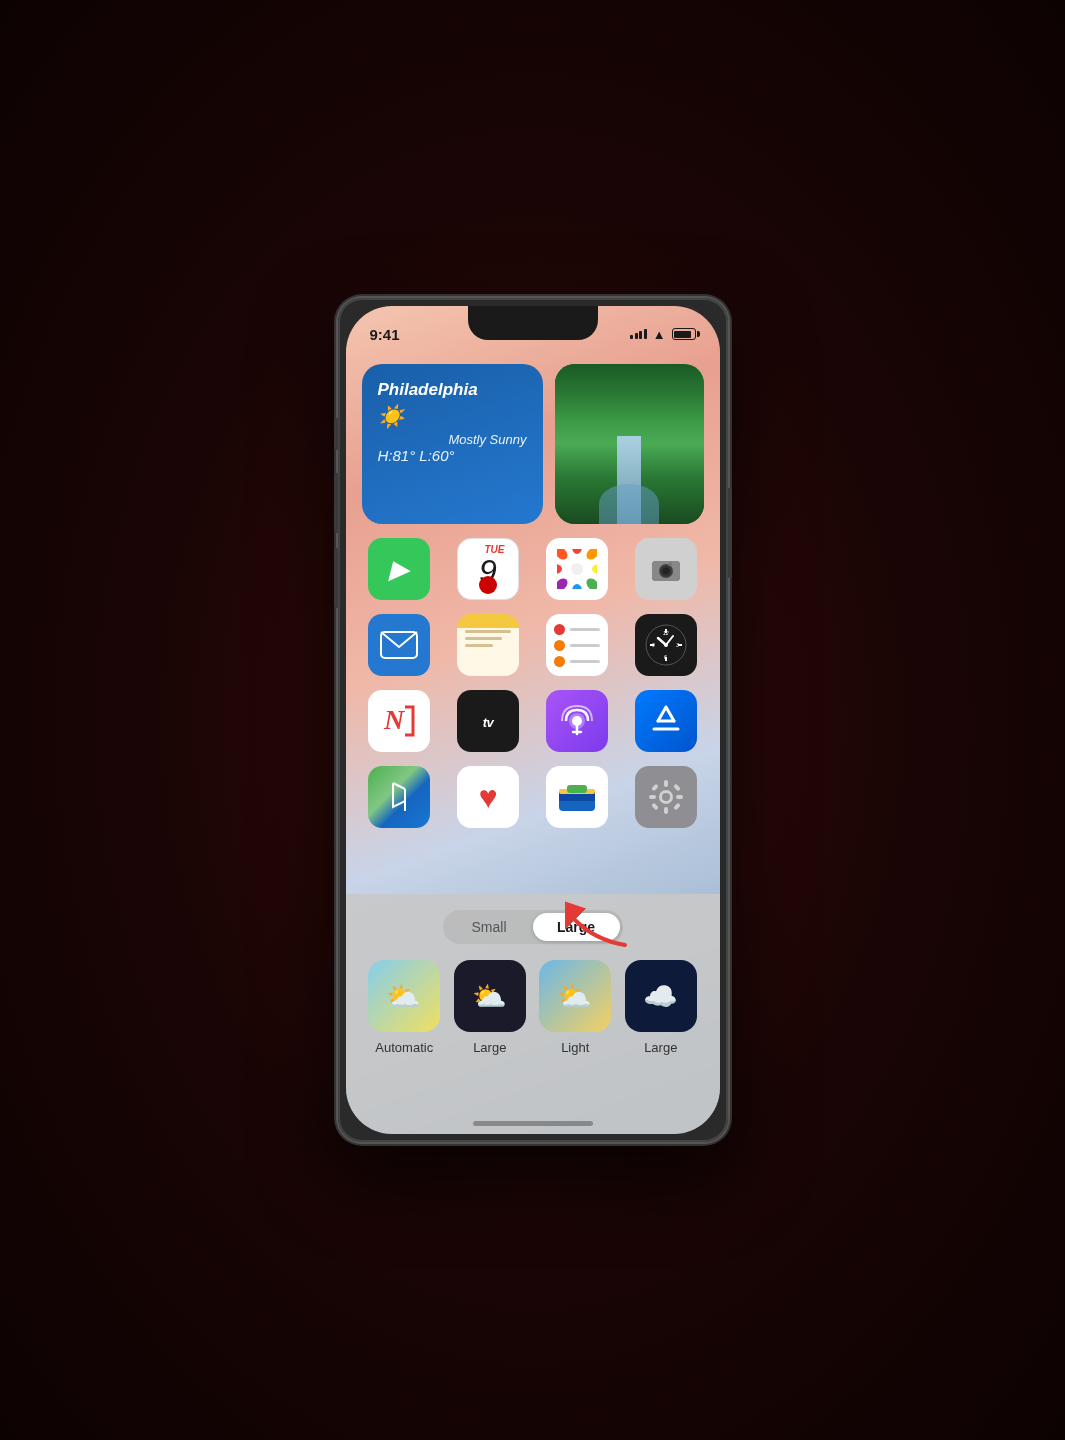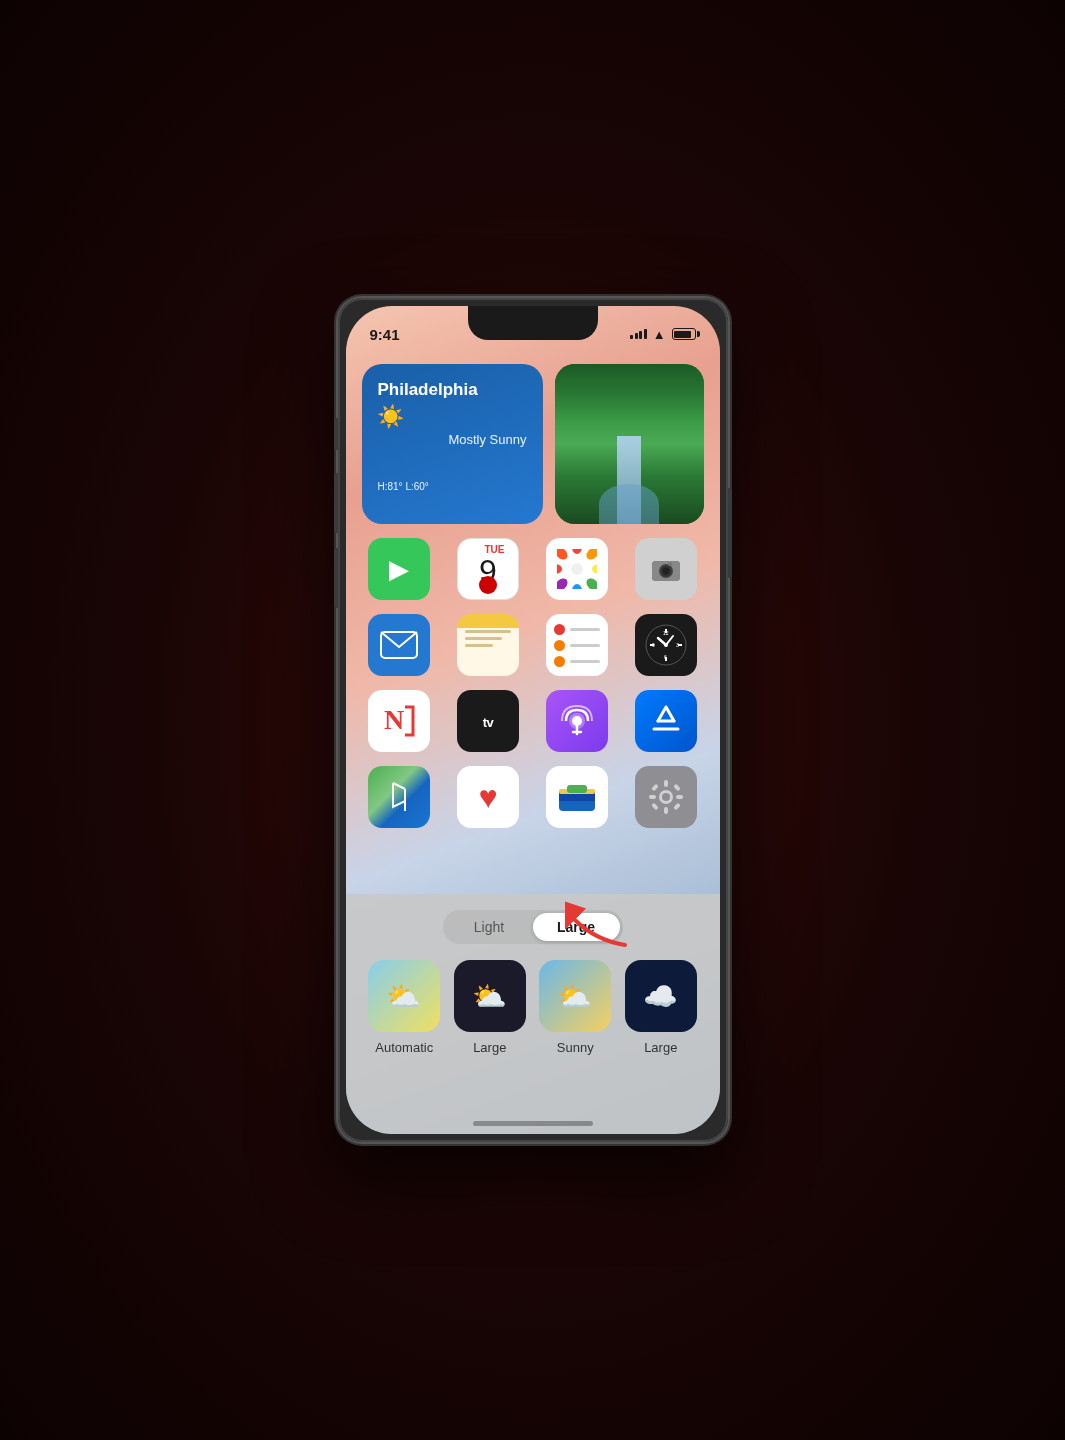--- a/index.html
+++ b/index.html
@@ -131,20 +131,21 @@
     }
 
     
     .home-content {
       position: absolute;
       top: 0;
       left: 0;
       right: 0;
       bottom: 0;
       padding: 50px 16px 0;
+      font-style: italic;
     }
 
     
     .widgets-row {
       display: flex;
       gap: 12px;
       margin-bottom: 14px;
       margin-top: 8px;
     }
 
@@ -154,21 +155,21 @@
       background: linear-gradient(160deg, #1a5fa8, #2478d0);
       border-radius: 20px;
       padding: 16px;
       color: white;
       height: 160px;
     }
     .weather-city { font-size: 17px; font-weight: 600; margin-bottom: 4px; }
     .weather-temp { font-size: 42px; font-weight: 300; line-height: 1; margin-bottom: 10px; }
     .weather-icon { font-size: 22px; margin-bottom: 2px; }
     .weather-desc { font-size: 13px; opacity: 0.9; text-align: right; }
-    .weather-hl { font-size: 10px; opacity: 0.9; margin-top: 34px; }
+    .weather-hl { font-size: 15px; opacity: 0.9; }
 
     
     .photo-widget {
       flex: 1;
       border-radius: 20px;
       overflow: hidden;
       height: 160px;
       background: linear-gradient(160deg, #2a7a3a, #4a9a2a, #3a8a4a, #5aaa3a);
       position: relative;
     }
@@ -618,21 +619,21 @@
               <rect x="29" y="26" width="4" height="7" rx="2" fill="#d0d0d0" transform="rotate(45 31 29.5)"></rect>
             </svg>
           </div>
         </div>
       </div>
     </div>
 
     <div class="bottom-panel">
 
       <div class="size-selector">
-        <div class="size-option">Light</div>
+        <div class="size-option">Small</div>
         <div class="size-option active">Large</div>
       </div>
 
       <div style="position:absolute;top:6px;right:85px;pointer-events:none;">
         <svg width="70" height="50" viewBox="0 0 70 50">
           <defs>
             <marker id="arrowhead" markerWidth="8" markerHeight="8" refX="0" refY="4" orient="auto">
               <path d="M 0 0 L 8 4 L 0 8 z" fill="#e53935"></path>
             </marker>
           </defs>
@@ -659,21 +660,21 @@
           </div>
           <span class="widget-option-label">Large</span>
         </div>
 
         <div class="widget-option">
           <div class="widget-preview widget-light">
             <div style="width:100%;height:100%;background:linear-gradient(135deg,#6ab8e8 0%,#f5d060 100%);display:flex;align-items:center;justify-content:center;">
               <span style="font-size:28px;">⛅</span>
             </div>
           </div>
-          <span class="widget-option-label">Sunny</span>
+          <span class="widget-option-label">Light</span>
         </div>
 
         <div class="widget-option">
           <div class="widget-preview widget-tinted">
             <div style="width:100%;height:100%;background:#0d1a3a;display:flex;align-items:center;justify-content:center;">
               <span style="font-size:28px;">☁️</span>
             </div>
           </div>
           <span class="widget-option-label">Large</span>
         </div>

